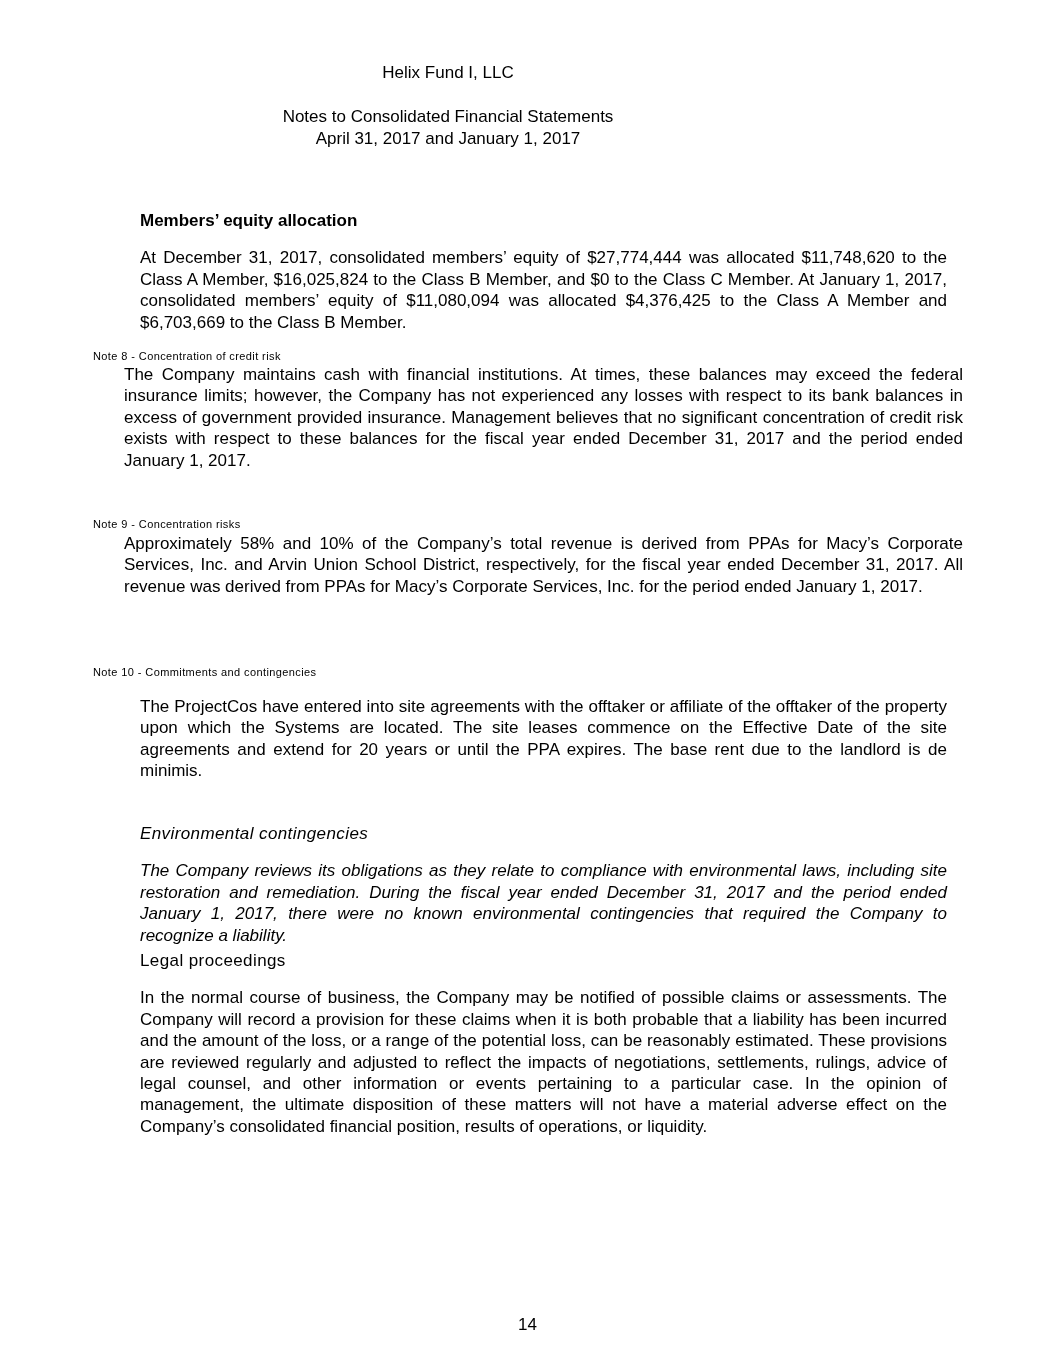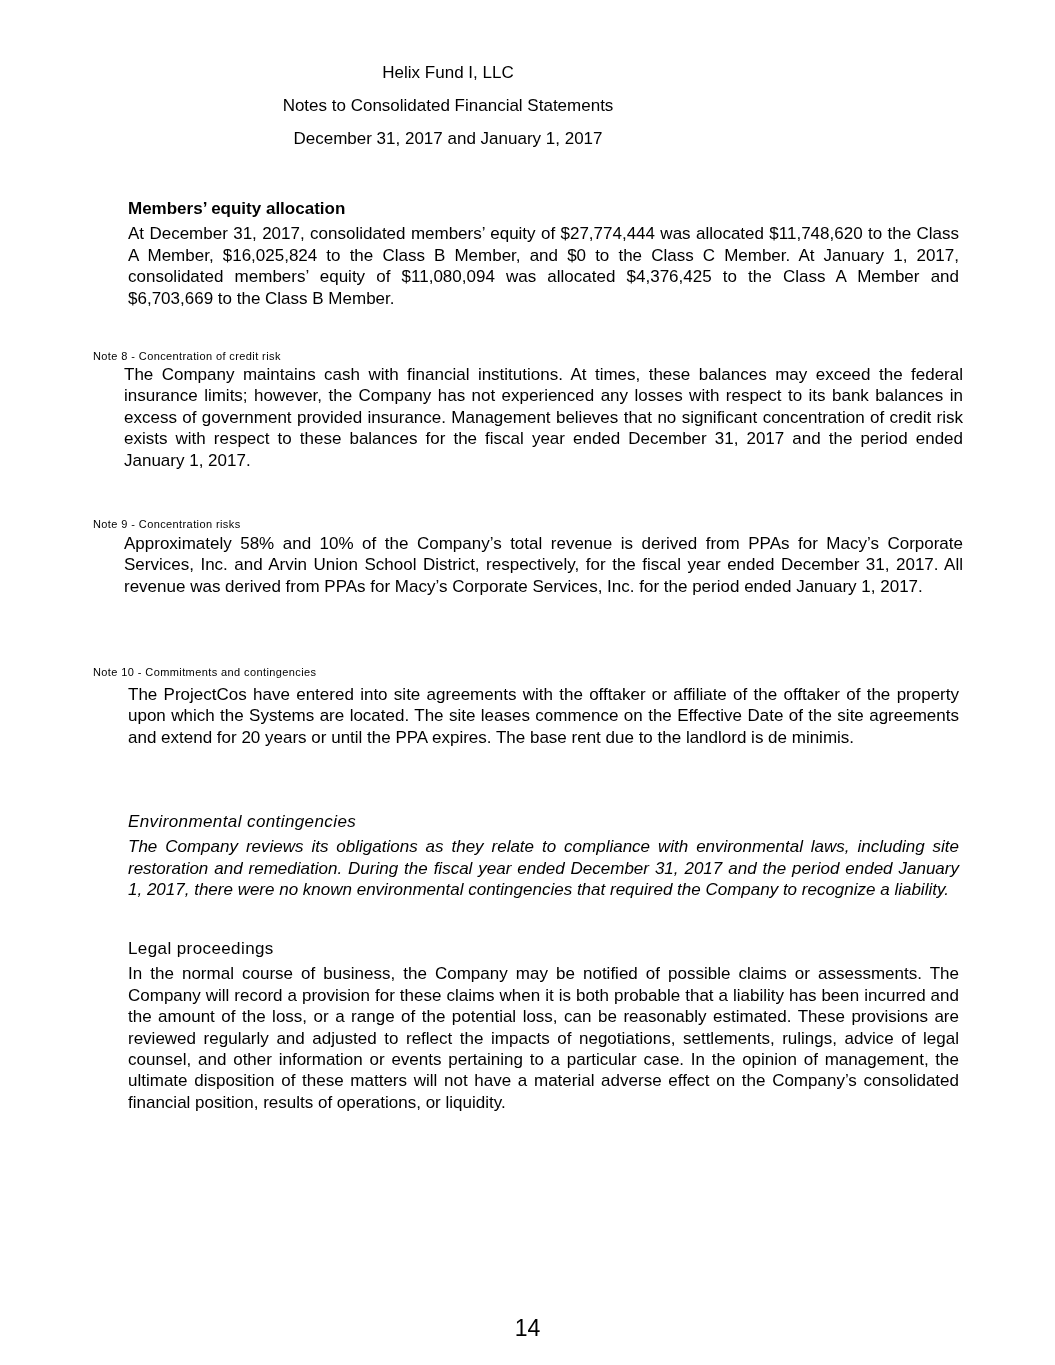--- a/index.html
+++ b/index.html
@@ -2,35 +2,35 @@
 <html><head>
 <meta charset="utf-8">
 <style>
   html, body { margin: 0; padding: 0; background: #ffffff; }
   body {
     width: 1055px; height: 1365px; position: relative; overflow: hidden;
     font-family: "Liberation Sans", sans-serif; color: #000;
   }
   .hdr { position: absolute; left: 0; width: 896px; text-align: center; font-size: 17px; }
   .hdr1 { top: 63px; }
-  .hdr2 { top: 96px; }
+  .hdr2 { top: 107px; }
   .hdr3 { top: 129px; }
   .blk { position: absolute; left: 124px; width: 839px; font-size: 17px; line-height: 21.4px; text-align: justify; }
   .note { position: absolute; left: 93px; font-size: 11px; letter-spacing: 0.4px; margin-top: 28px; }
   .sub { font-size: 17px; letter-spacing: 0.4px; }
   .bold { font-weight: bold; }
-  p { margin: 4px; }
-  .pg { position: absolute; top: 1315px; left: 0; width: 1055px; text-align: center; font-size: 23px; }
+  p { margin: 16px; }
+  .pg { position: absolute; top: 1315px; left: 0; width: 1055px; text-align: center; font-size: 17px; }
 </style>
 </head>
 <body>
 
 <div class="hdr hdr1">Helix Fund I, LLC</div>
 <div class="hdr hdr2">Notes to Consolidated Financial Statements</div>
-<div class="hdr hdr3">December 31, 2017 and January 1, 2017</div>
+<div class="hdr hdr3">April 31, 2017 and January 1, 2017</div>
 
 <div class="blk" style="top:194px;">
   <p class="bold">Members’ equity allocation</p>
   <p>At December 31, 2017, consolidated members’ equity of $27,774,444 was allocated $11,748,620 to the Class A Member, $16,025,824 to the Class B Member, and $0 to the Class C Member. At January 1, 2017, consolidated members’ equity of $11,080,094 was allocated $4,376,425 to the Class A Member and $6,703,669 to the Class B Member.</p>
 </div>
 
 <div class="note" style="top:322px;">Note 8 - Concentration of credit risk</div>
 <div class="blk" style="top:364px;">The Company maintains cash with financial institutions. At times, these balances may exceed the federal insurance limits; however, the Company has not experienced any losses with respect to its bank balances in excess of government provided insurance. Management believes that no significant concentration of credit risk exists with respect to these balances for the fiscal year ended December 31, 2017 and the period ended January 1, 2017.</div>
 
 <div class="note" style="top:490px;">Note 9 - Concentration risks</div>

